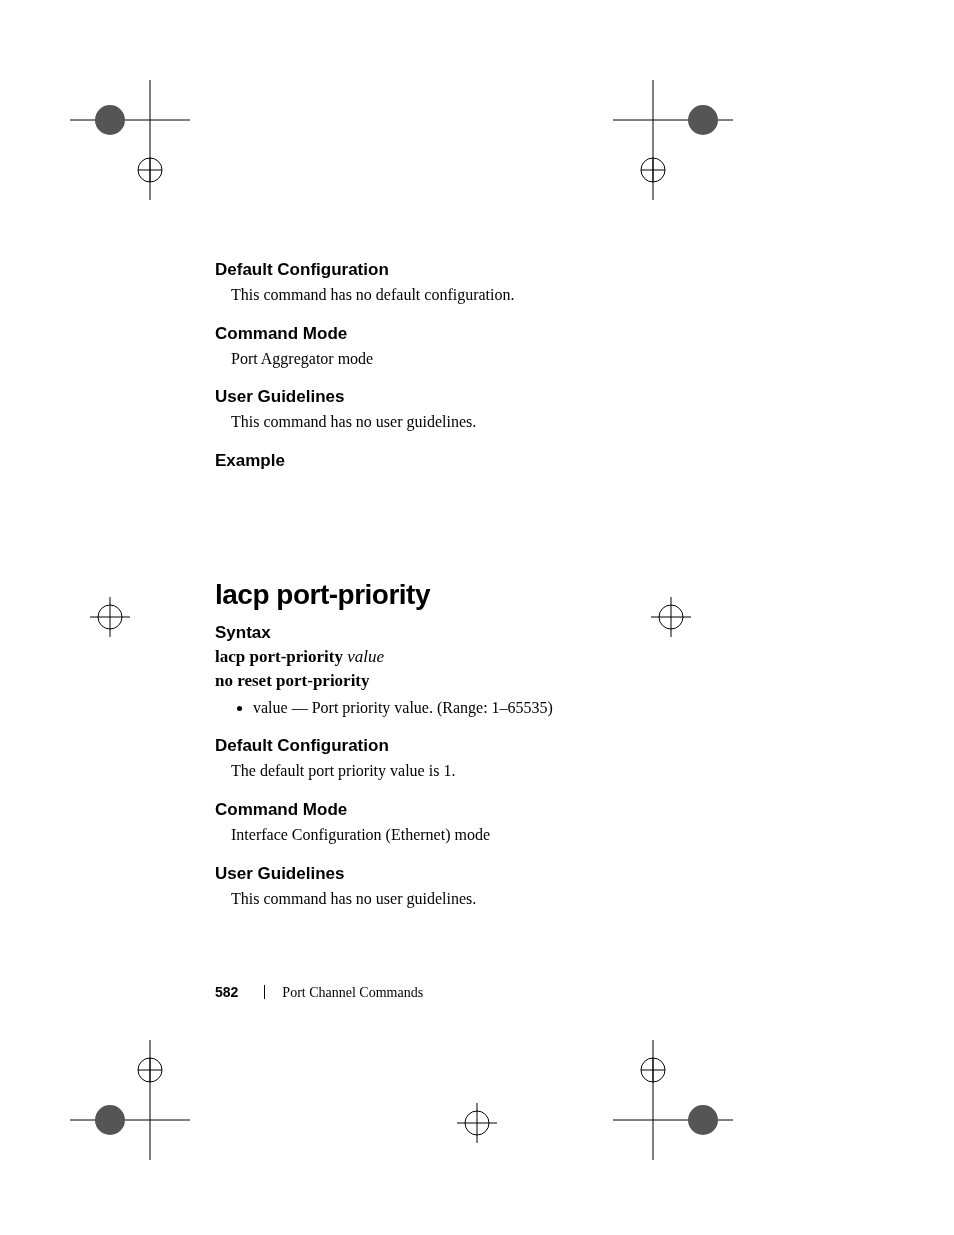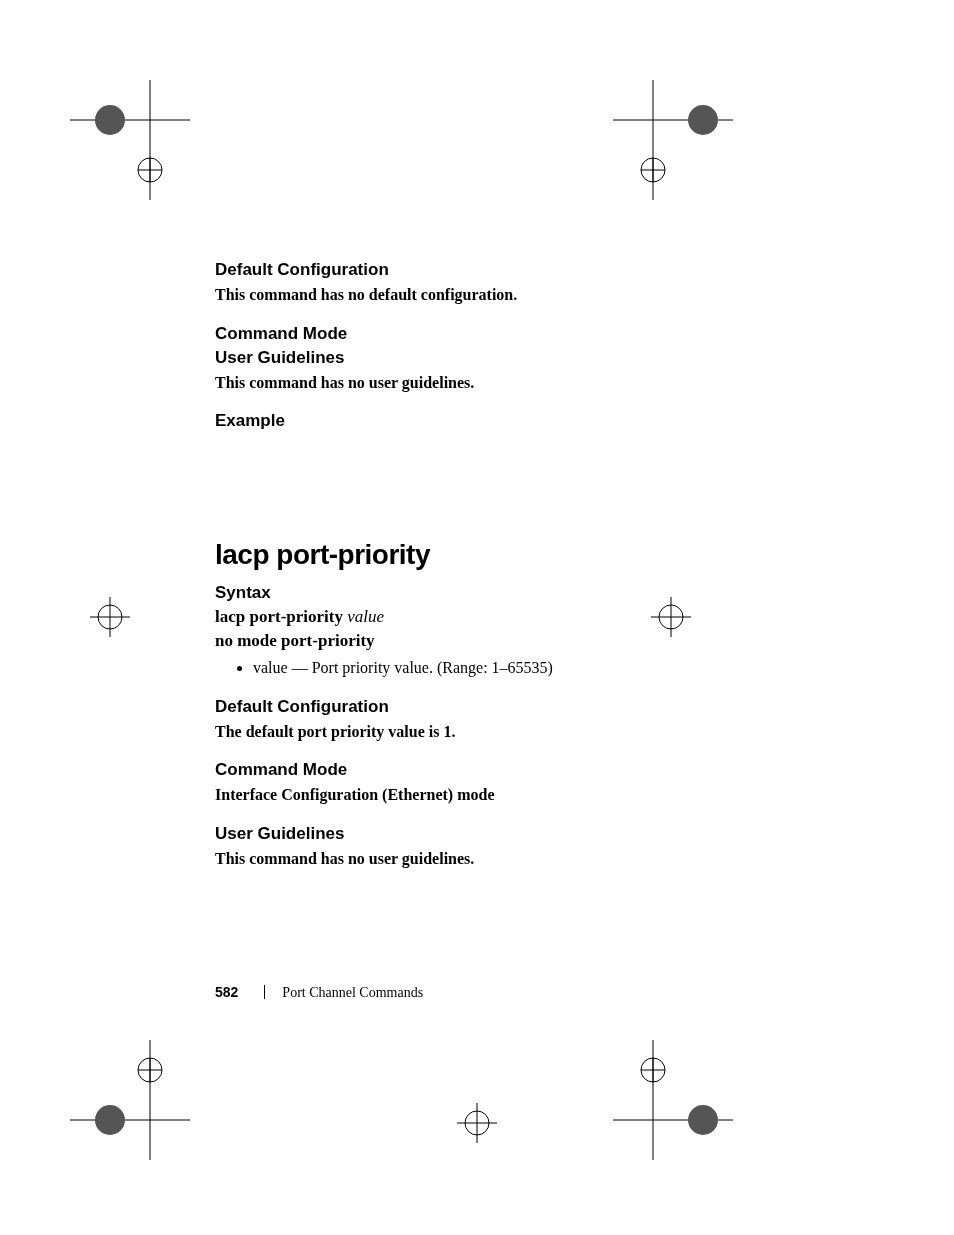--- a/index.html
+++ b/index.html
@@ -1,19 +1,19 @@
 <!DOCTYPE html>
 <html><head>
 <meta charset="utf-8">
 <style>
   html,body { margin:0; padding:0; background:#fff; font-family:"Times New Roman",Times,serif; color:#000; }
   .page { position:relative; width:791px; height:1235px; }
   .content { position:absolute; left:215px; top:260px; width:520px; }
   .sub { font-family:Arial,Helvetica,sans-serif; font-weight:700; font-size:17px; margin:0 0 4px 0; }
-  .body { font-size:16px; line-height:1.35; margin:0 0 18px 0;font-weight:bold; }
+  .body { font-size:16px; line-height:1.35; margin:0 0 18px 16px; }
   .section-title { font-family:Arial,Helvetica,sans-serif; font-weight:700; font-size:28px; margin:0 0 12px 0; letter-spacing:-0.5px; }
   .section2 { margin-top:108px; }
   .syntax-line { font-size:17px; margin:0 0 4px 0; }
   .syntax-line .b { font-weight:700; }
   .syntax-line .i { font-style:italic; }
   ul.bullets { margin:6px 0 18px 0; padding-left:38px; }
   ul.bullets li { font-size:16px; line-height:1.35; }
   .footer { position:absolute; left:215px; top:984px; font-size:14px; }
   .footer .pg { font-family:Arial,Helvetica,sans-serif; font-weight:700; }
   .footer .sep { display:inline-block; width:1px; height:14px; background:#000; vertical-align:-2px; margin:0 14px 0 22px; }
@@ -88,36 +88,37 @@
       <line class="reg-line" x1="25" y1="5" x2="25" y2="45"></line>
     </svg>
   </div>
 
   <div class="content">
 
     <p class="sub">Default Configuration</p>
     <p class="body">This command has no default configuration.</p>
 
     <p class="sub">Command Mode</p>
+    <p class="body">Port Aggregator mode</p>
 
     <p class="sub">User Guidelines</p>
     <p class="body">This command has no user guidelines.</p>
 
     <p class="sub">Example</p>
 
     <div class="section2">
       <h2 class="section-title">lacp port-priority</h2>
 
       <p class="sub">Syntax</p>
       <p class="syntax-line">
         <span class="b">lacp port-priority</span>
         <span class="i">value</span>
       </p>
       <p class="syntax-line">
-        <span class="b">no mode port-priority</span>
+        <span class="b">no reset port-priority</span>
       </p>
       <ul class="bullets">
         <li>
           <span class="i">value</span><span> — Port priority value. (Range: 1–65535)</span>
         </li>
       </ul>
 
       <p class="sub">Default Configuration</p>
       <p class="body">The default port priority value is 1.</p>
 

